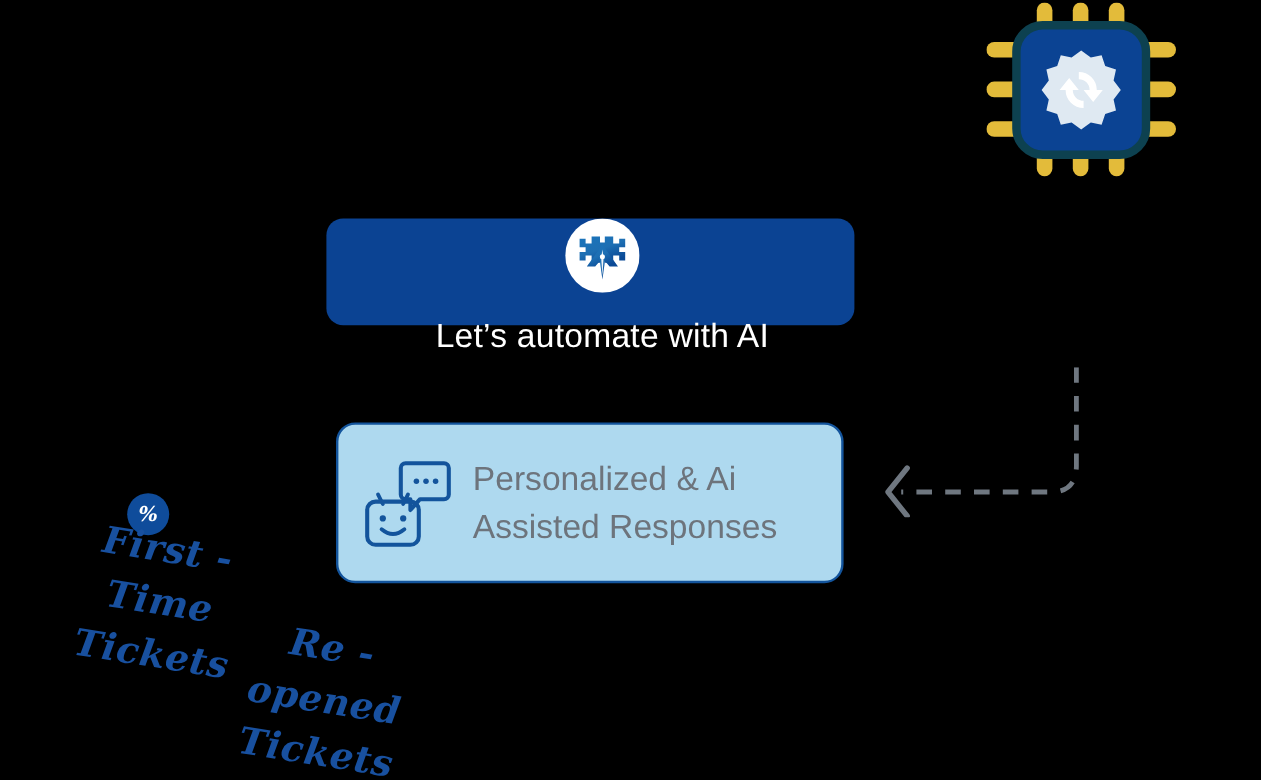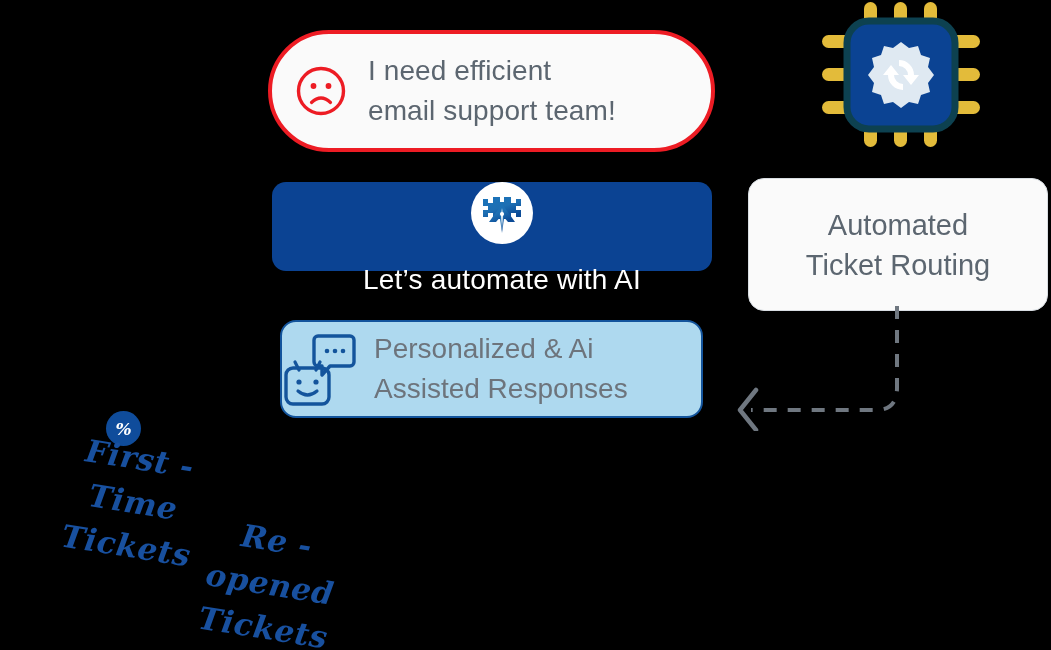--- a/index.html
+++ b/index.html
@@ -62,26 +62,27 @@
   #automate-card .ctext {
     color: #ffffff;
     font-size: 28px;
     letter-spacing: 0.2px;
     font-weight: 400;
   }
 
   
   #personalized-card {
     left: 280px;
-    top: 320px;
+    top: 352px;
     width: 423px;
-    height: 98px;
+    height: 134px;
     background: #aed9ef;
     border: 2px solid #13549c;
     border-radius: 16px;
+    padding-left: 20px;
     gap: 16px;
   }
   #personalized-card .ctext {
     color: #6d747c;
     font-size: 28px;
     line-height: 40px;
     white-space: pre-line;
     font-weight: 400;
   }
 
@@ -172,32 +173,20 @@
     display: flex;
     align-items: center;
     justify-content: center;
   }
 </style>
 </head>
 <body>
 
 <div id="stage">
 
-  <div class="card" id="complaint-card">
-    <span class="icon-wrap">
-      <svg width="54" height="54" viewBox="0 0 54 54">
-        <circle cx="27" cy="27" r="22.5" fill="none" stroke="#ed1c24" stroke-width="3.4"></circle>
-        <circle cx="19.5" cy="22" r="2.9" fill="#ed1c24"></circle>
-        <circle cx="34.5" cy="22" r="2.9" fill="#ed1c24"></circle>
-        <path d="M17.5 38.5 Q27 29.5 36.5 38.5" fill="none" stroke="#ed1c24" stroke-width="3.2" stroke-linecap="round"></path>
-      </svg>
-    </span>
-    <span class="ctext">I need efficient
-email support team!</span>
-  </div>
 
   <div class="card" id="automate-card">
     <span class="icon-wrap">
       <svg width="62" height="62" viewBox="0 0 62 62">
         <defs>
           <linearGradient id="gearGrad" x1="0" y1="0" x2="0.6" y2="1">
             <stop offset="0%" stop-color="#1a74bb"></stop>
             <stop offset="55%" stop-color="#1e6fb3"></stop>
             <stop offset="100%" stop-color="#0b4a96"></stop>
           </linearGradient>
@@ -230,24 +219,20 @@
         <rect x="4" y="38" width="43" height="36" rx="7" ry="7" fill="none" stroke="#13549c" stroke-width="3.4"></rect>
         <circle cx="17" cy="52" r="2.6" fill="#13549c"></circle>
         <circle cx="34" cy="52" r="2.6" fill="#13549c"></circle>
         <path d="M16 61 Q25.5 69 35 61" fill="none" stroke="#13549c" stroke-width="3.2" stroke-linecap="round"></path>
       </svg>
     </span>
     <span class="ctext">Personalized &amp; Ai
 Assisted Responses</span>
   </div>
 
-  <div class="card" id="routing-card">
-    <span class="ctext">Automated
-Ticket Routing</span>
-  </div>
 
   <div id="chip-icon">
     <svg width="158" height="145" viewBox="0 0 158 145">
       <g fill="#e3bb3a">
 
         <rect x="42" y="0" width="13" height="30" rx="6.5"></rect>
         <rect x="72" y="0" width="13" height="30" rx="6.5"></rect>
         <rect x="102" y="0" width="13" height="30" rx="6.5"></rect>
 
         <rect x="42" y="115" width="13" height="30" rx="6.5"></rect>

